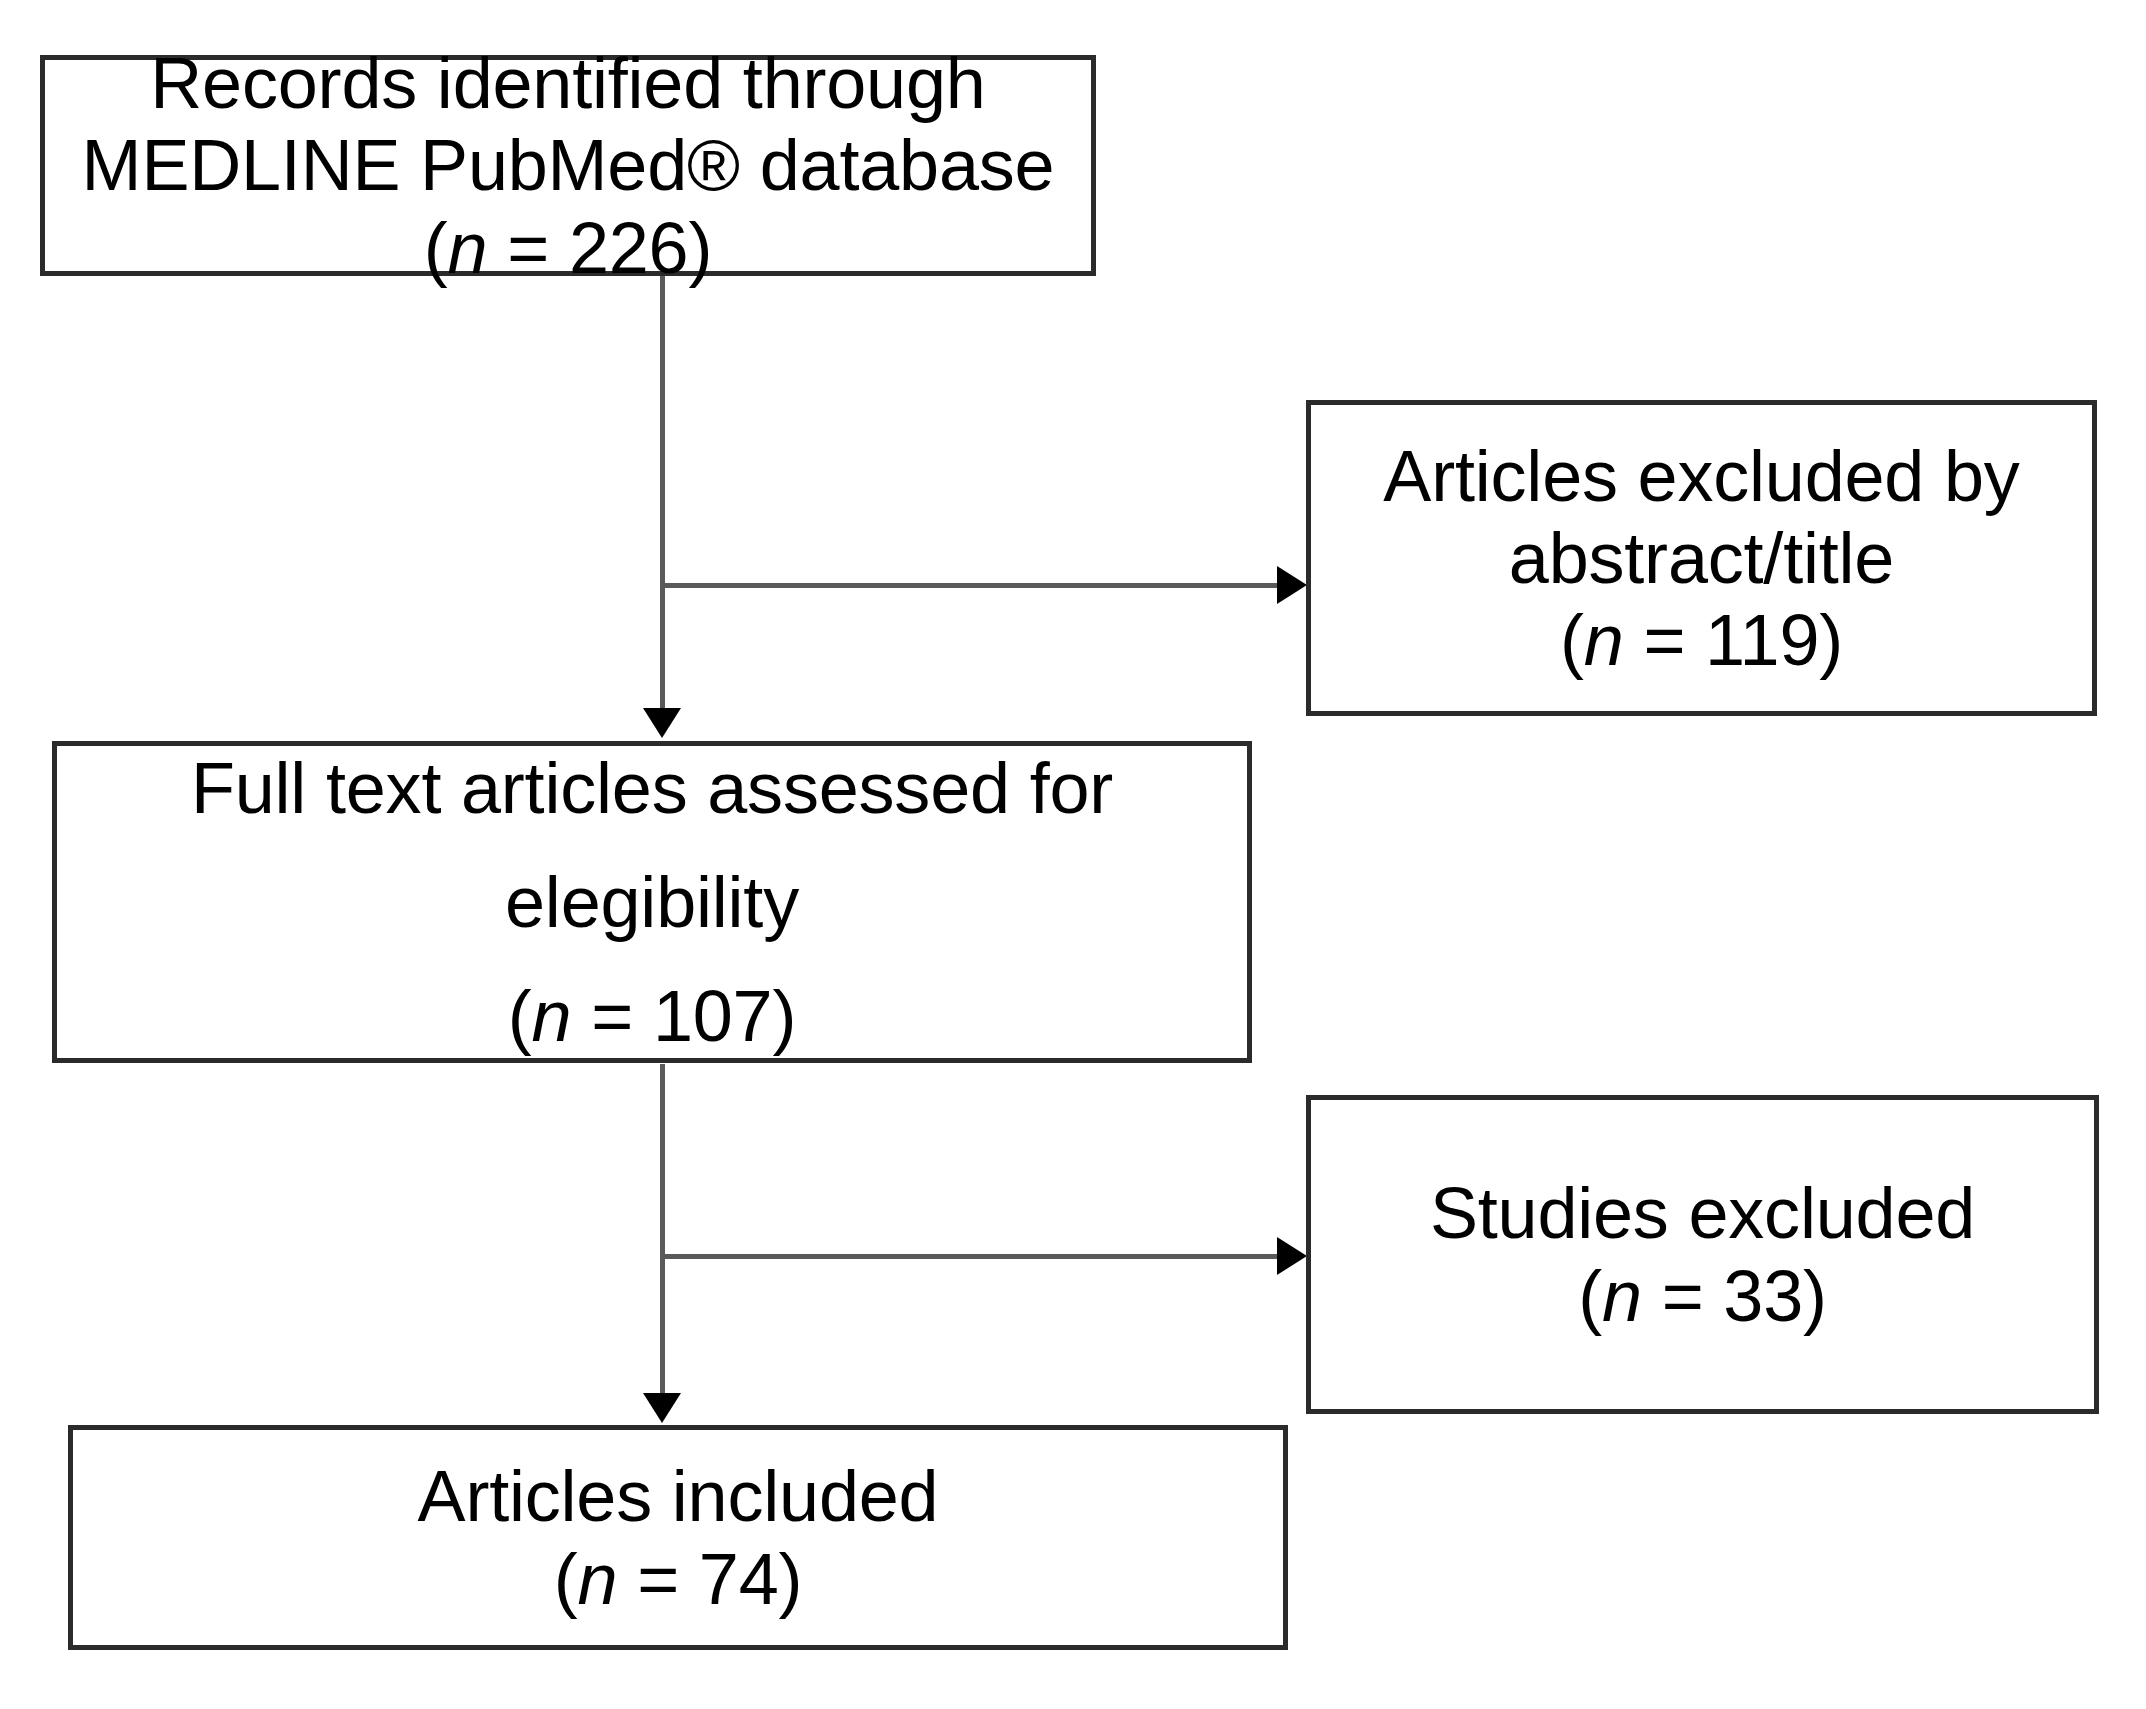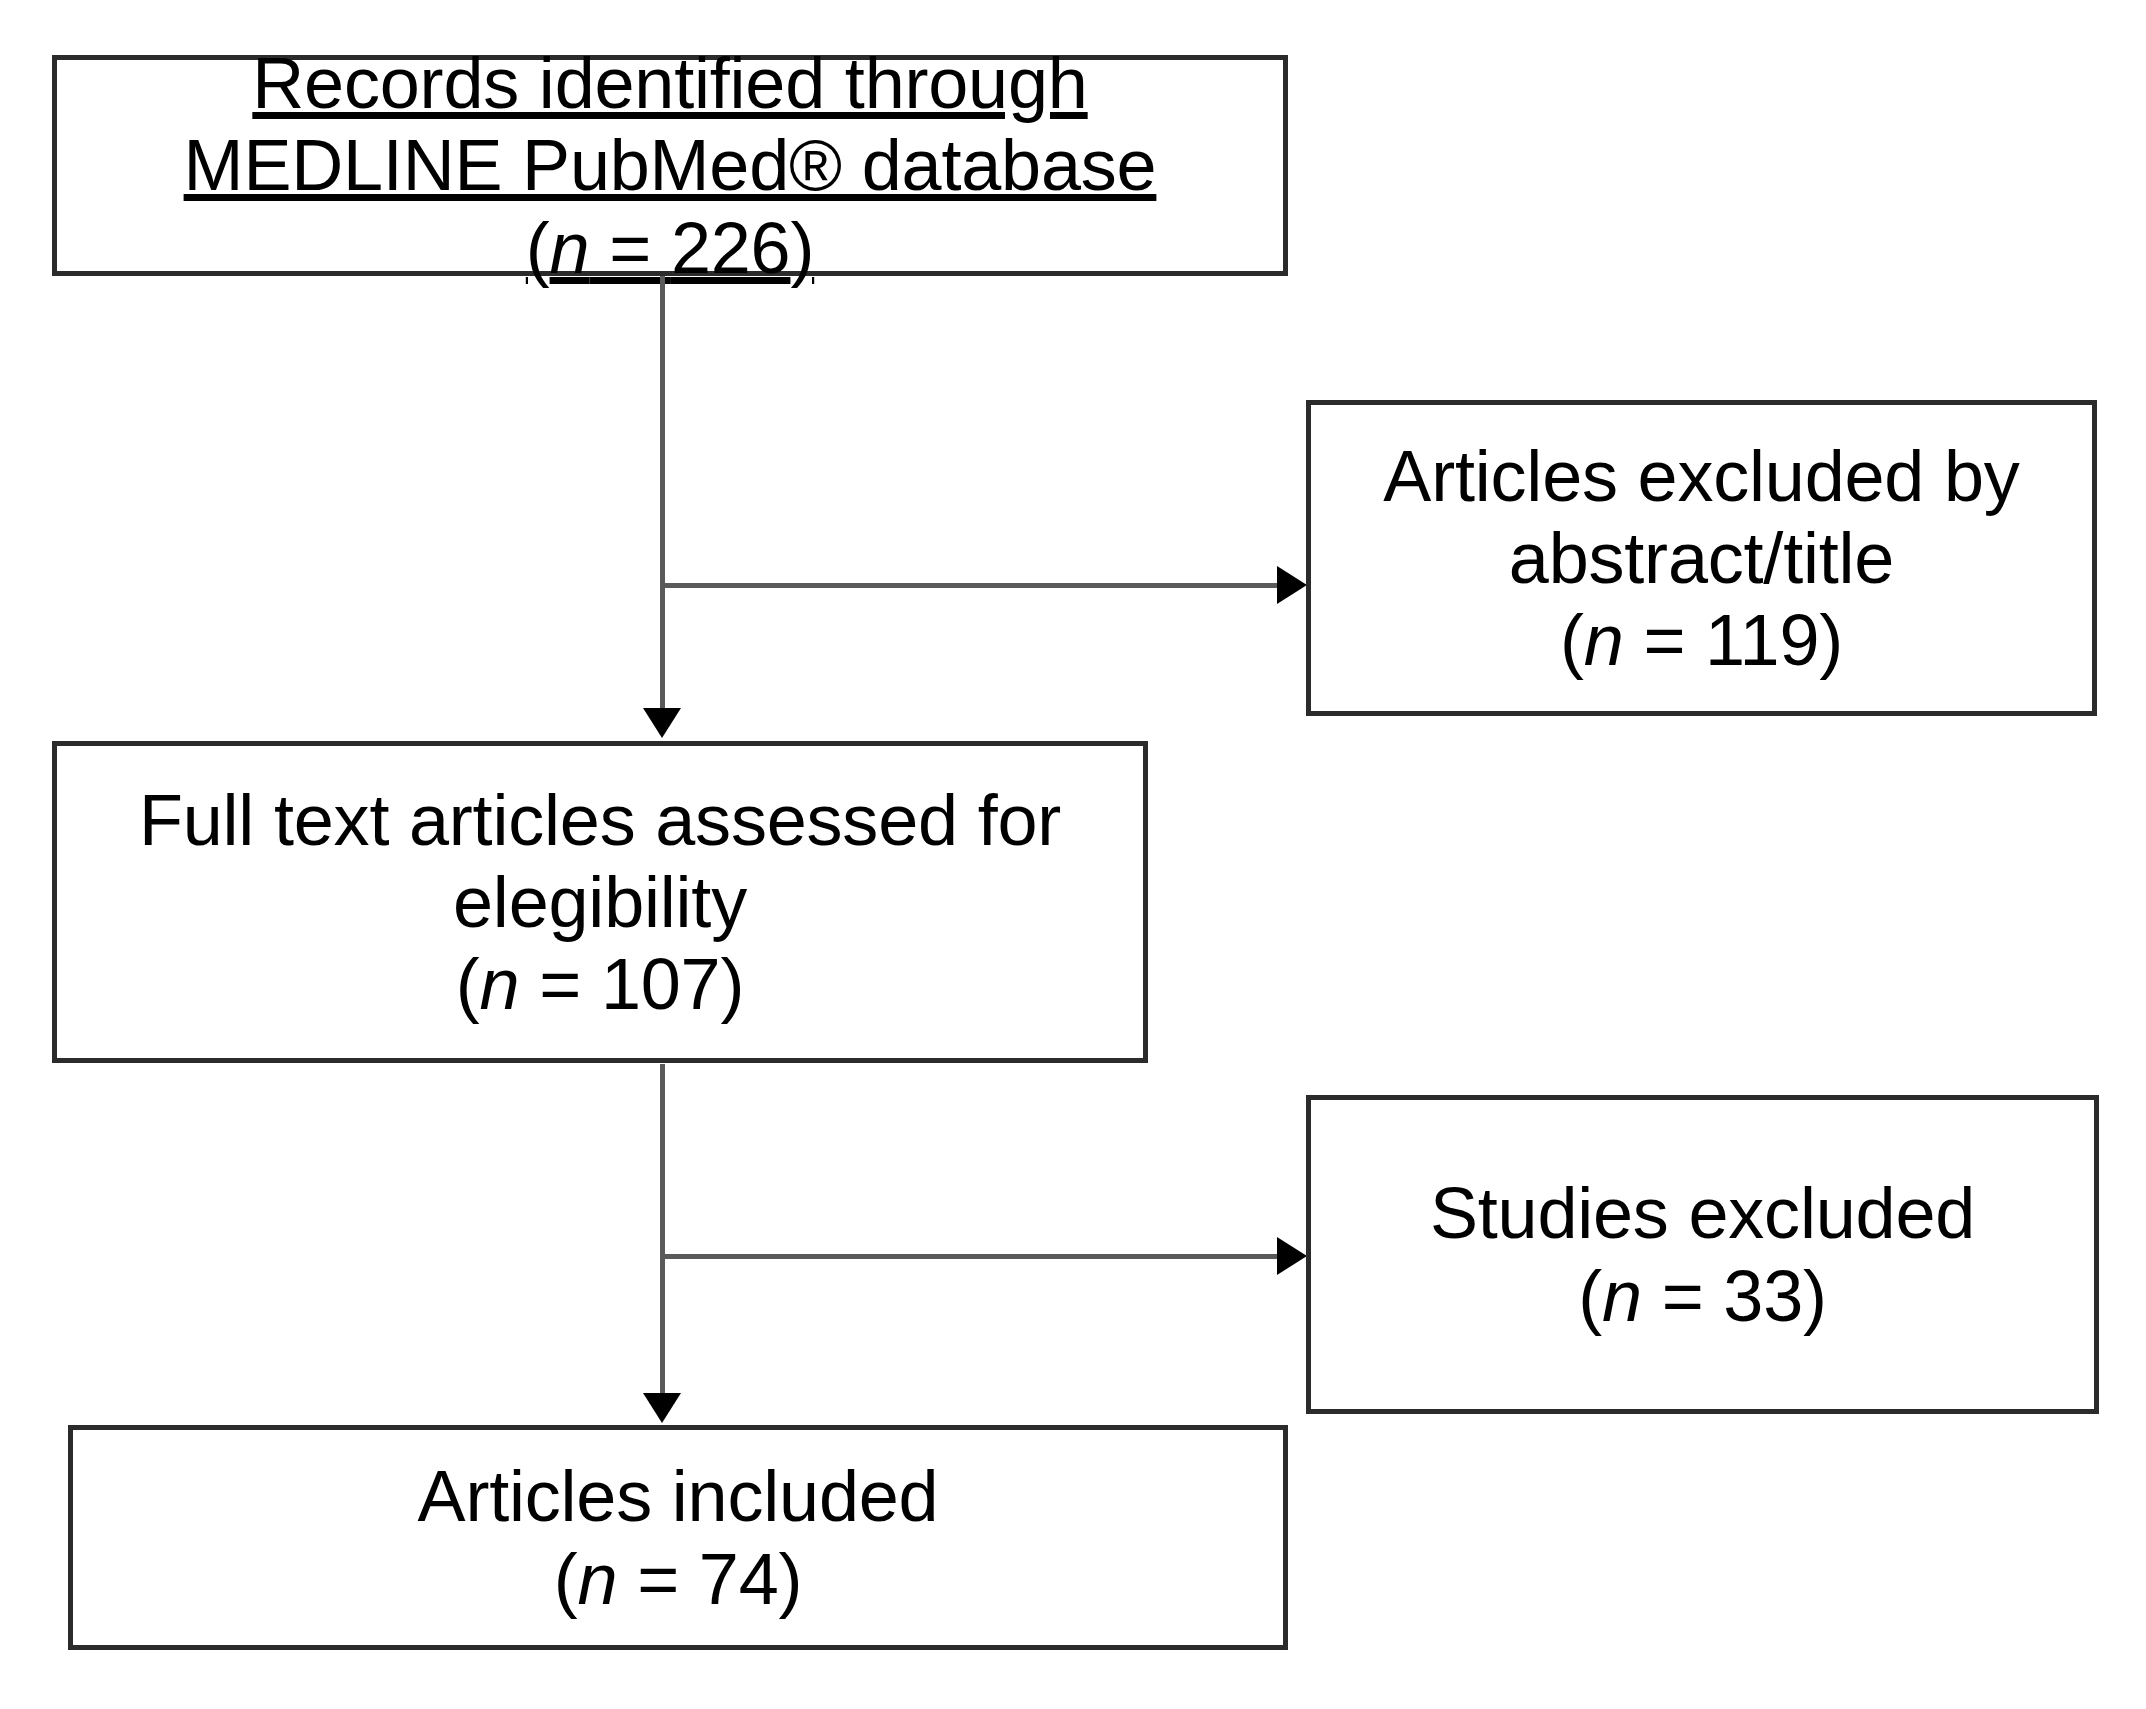--- a/index.html
+++ b/index.html
@@ -39,22 +39,22 @@
   .flow-box .count {
     font-size: 72px;
     white-space: nowrap;
     text-align: right;
   }
   .count .n-italic {
     font-style: italic;
   }
 
   
-  #box-records      { left: 52px;   top: 55px;   width: 1236px; height: 221px; text-decoration: underline; }
-  #box-fulltext     { left: 52px;   top: 741px;  width: 1096px; height: 322px; }
+  #box-records      { left: 40px;   top: 55px;   width: 1056px; height: 221px; }
+  #box-fulltext     { left: 52px;   top: 741px;  width: 1200px; height: 322px; gap: 32px; }
   #box-included     { left: 68px;   top: 1425px; width: 1220px; height: 225px; }
   #box-excluded-abs { left: 1306px; top: 400px;  width: 791px;  height: 316px; }
   #box-excluded-ft  { left: 1306px; top: 1095px; width: 793px;  height: 319px; }
 
   
   .v-line {
     position: absolute;
     width: 5px;
     background: #5a5a5a;
   }

